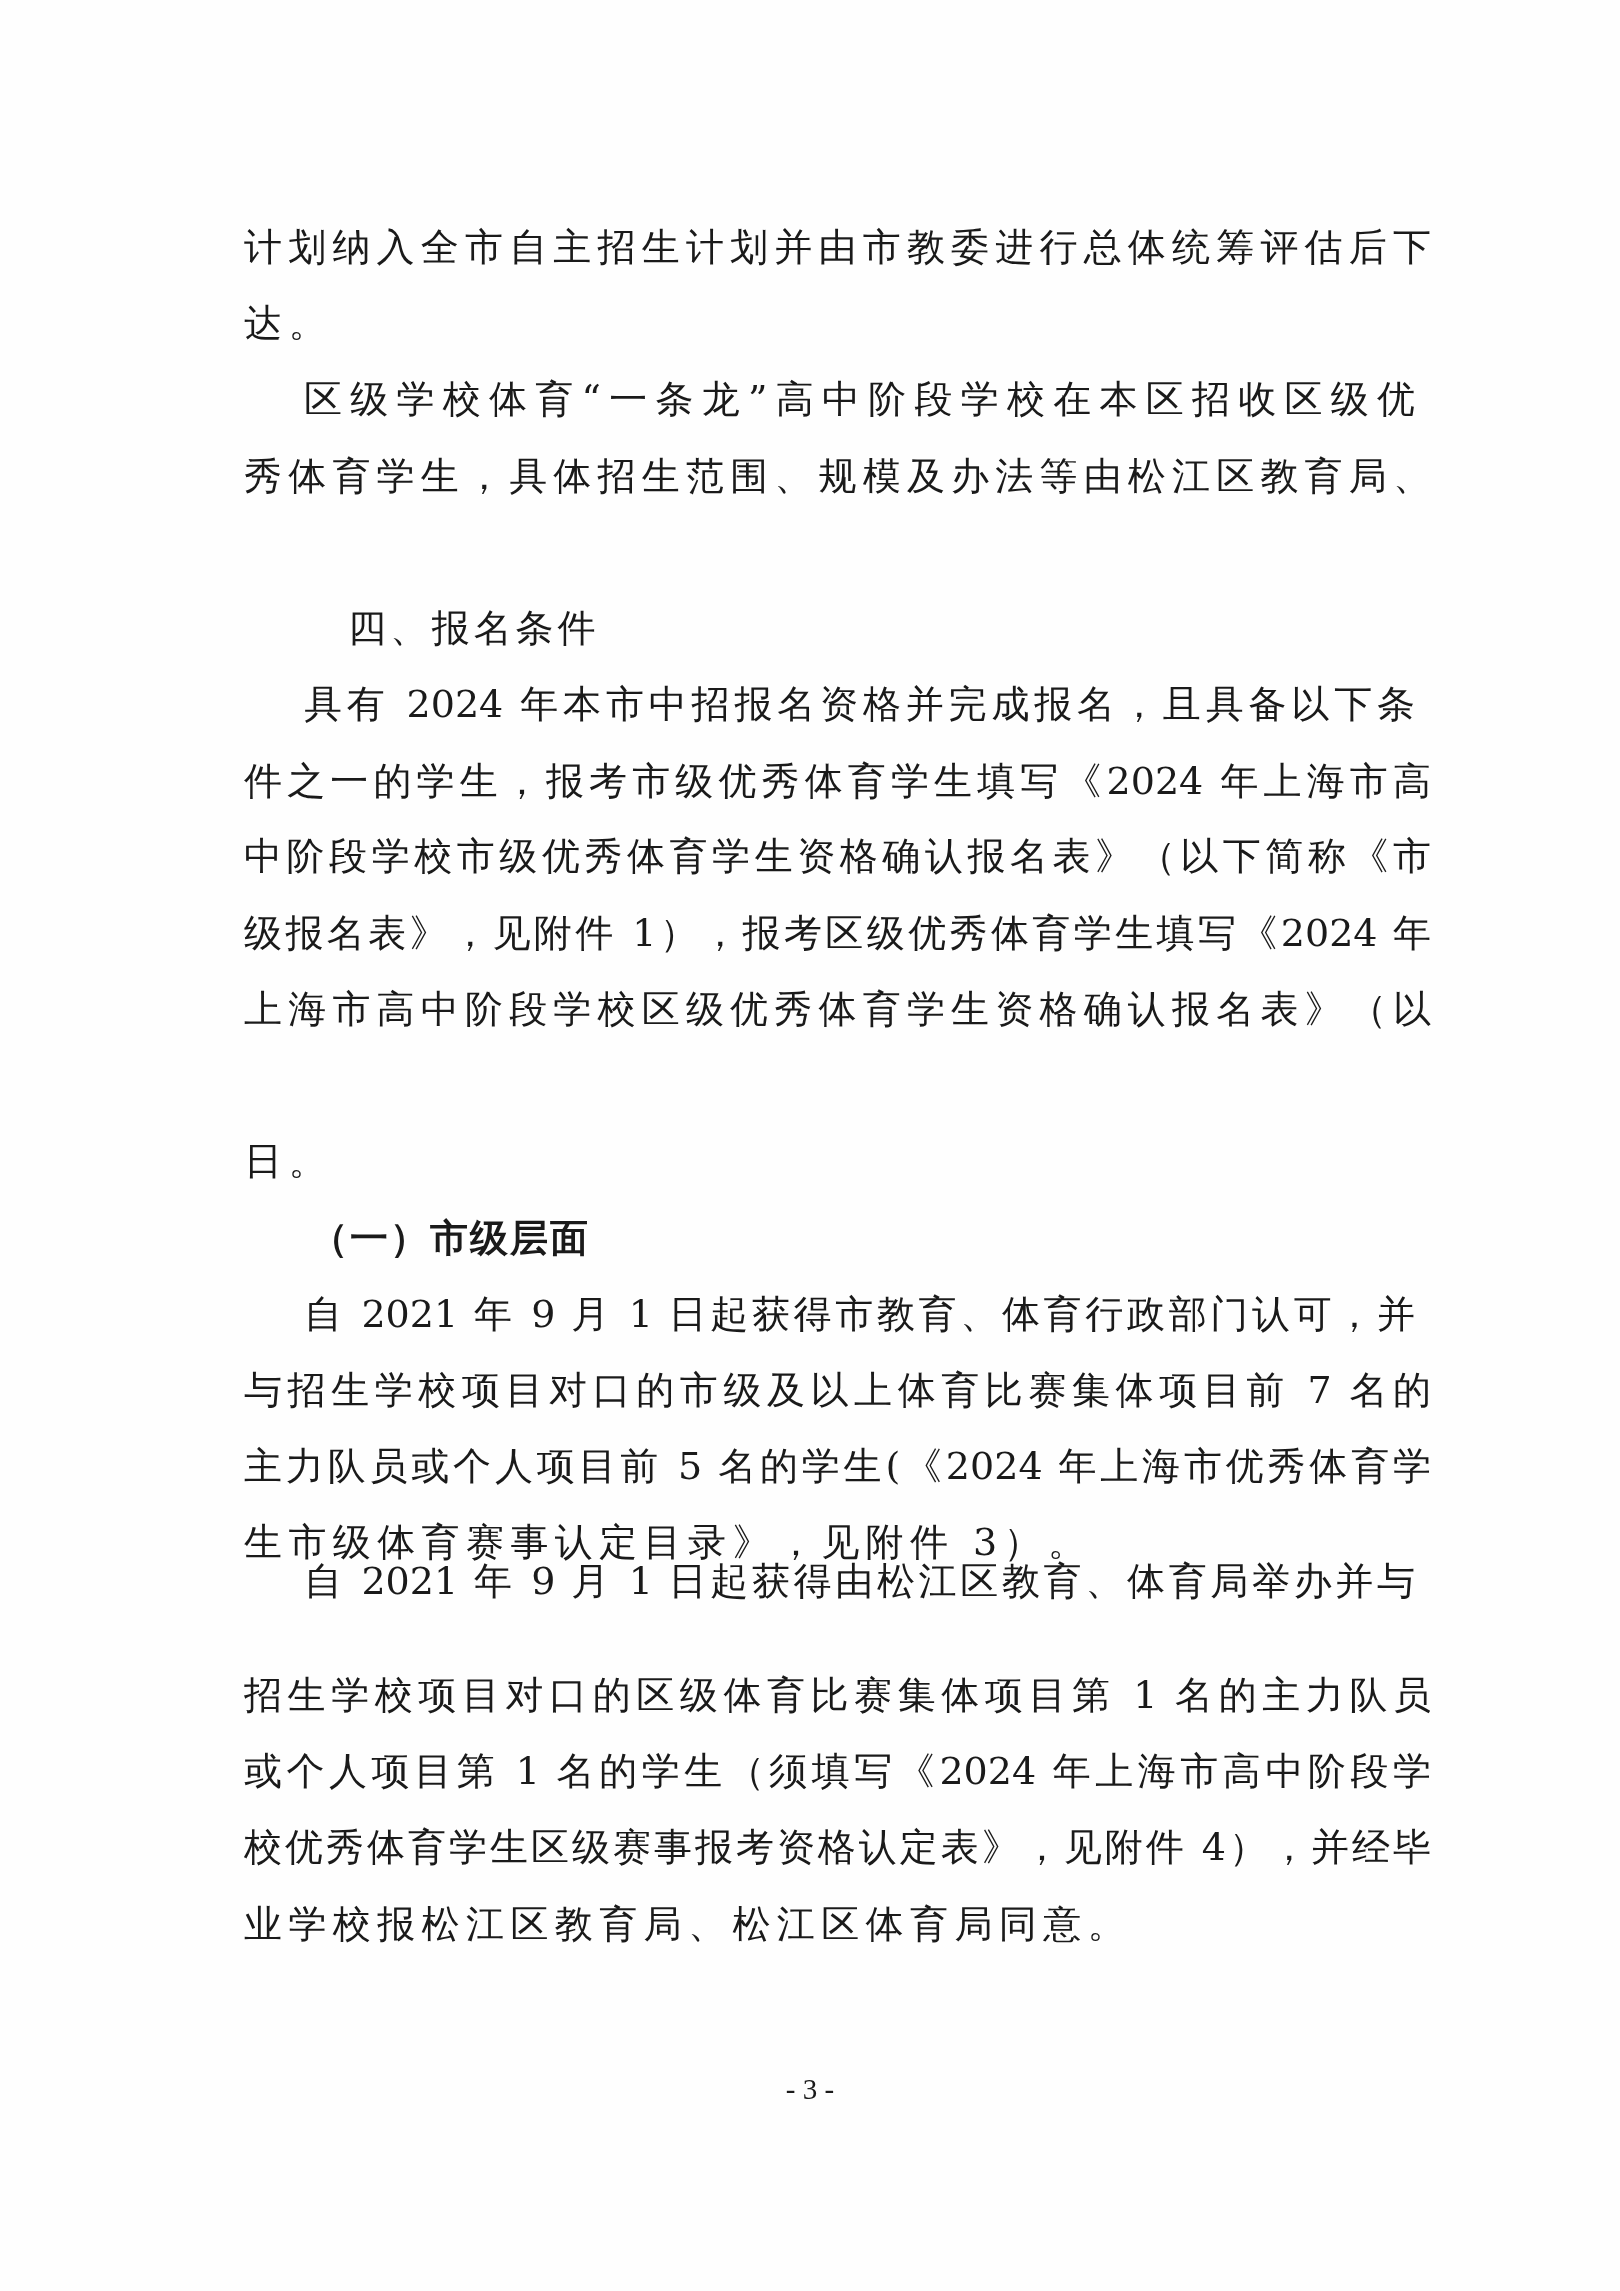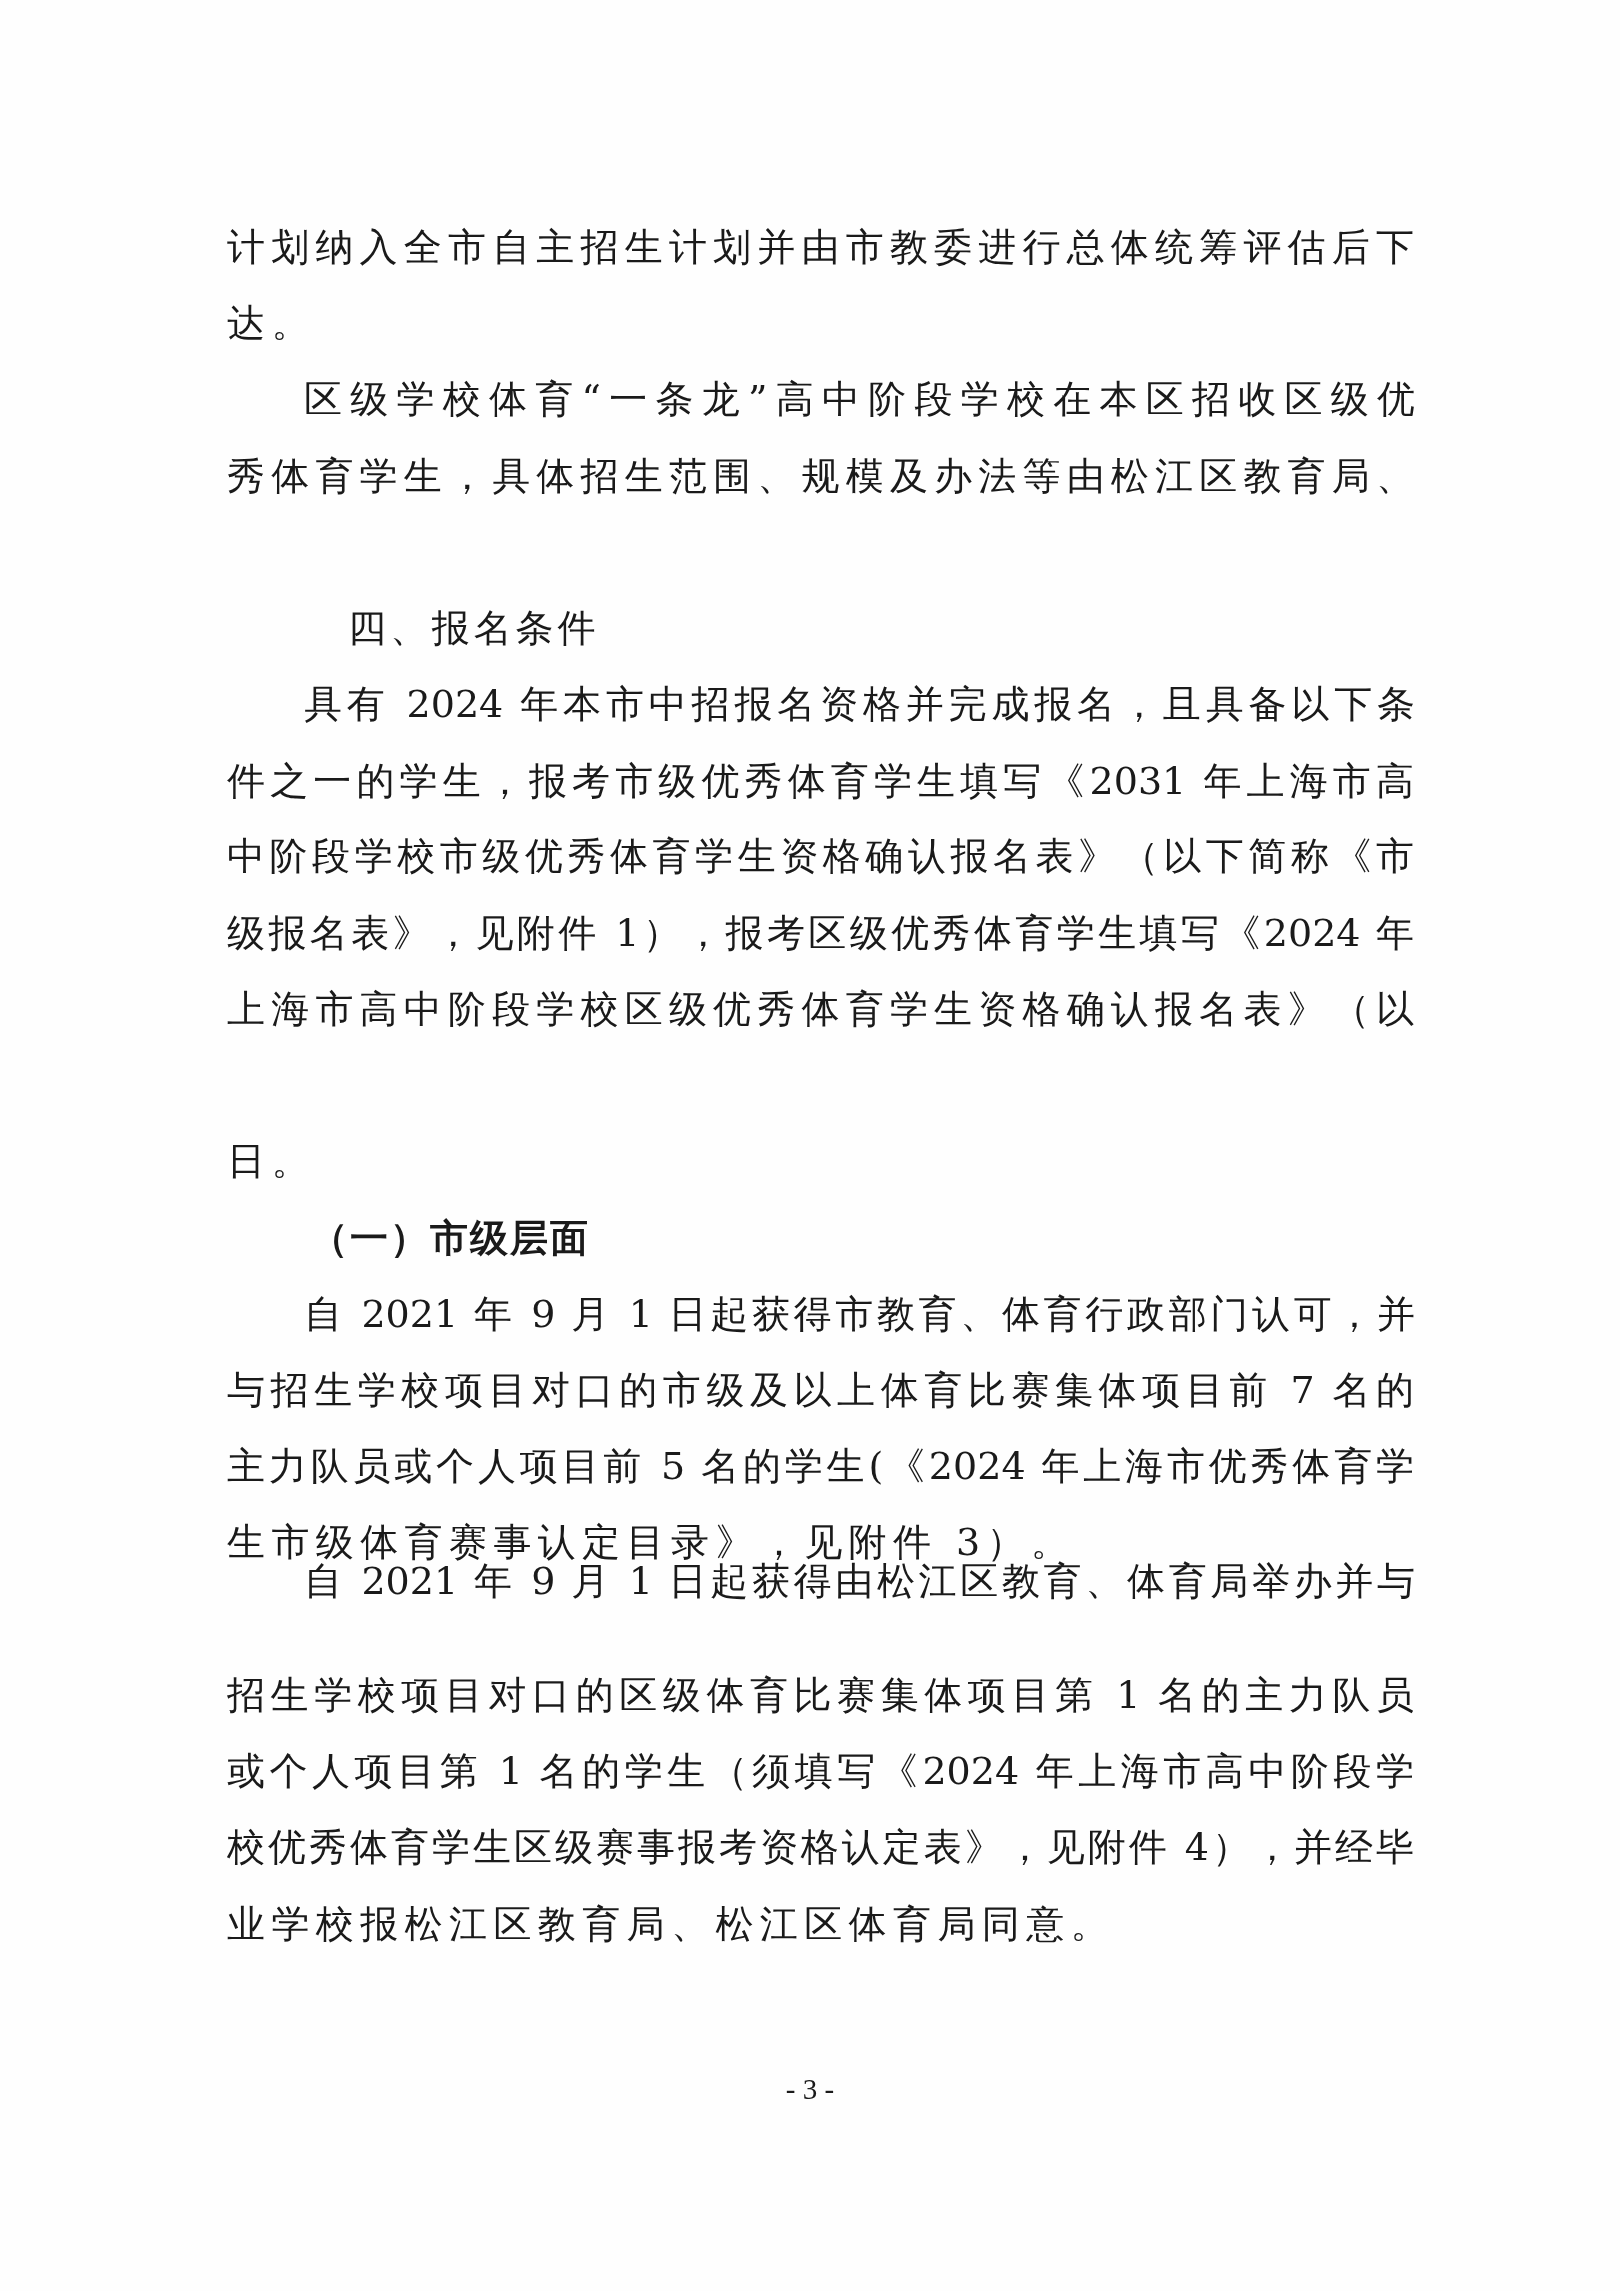--- a/index.html
+++ b/index.html
@@ -5,21 +5,21 @@
   html, body { margin: 0; padding: 0; background: #ffffff; }
   body { width: 1620px; height: 2292px; position: relative; overflow: hidden; }
   .page {
     position: absolute; left: 0; top: 0; width: 1620px; height: 2292px;
     background: #fefefe;
     font-family: "DejaVu Serif", "Liberation Serif", serif;
     color: #1a1a1a;
   }
   .line {
     position: absolute;
-    left: 227px;
+    left: 244px;
     width: 1187px;
     height: 59px;
     line-height: 59px;
     font-size: 38px;
     white-space: nowrap;
     text-align: justify;
     text-align-last: justify;
     letter-spacing: 0;
   }
   .line.last { text-align-last: left; letter-spacing: 6.4px; }
@@ -39,21 +39,21 @@
 
   <div class="line" style="top:218px">计划纳入全市自主招生计划并由市教委进行总体统筹评估后下</div>
   <div class="line last" style="top:294px">达。</div>
 
   <div class="line" style="top:447px">秀体育学生，具体招生范围、规模及办法等由松江区教育局、</div>
   <div class="line indent" style="top:370px">区级学校体育“一条龙”高中阶段学校在本区招收区级优</div>
 
   <div class="line indent heading" style="top:599px">四、报名条件</div>
 
   <div class="line indent" style="top:675px">具有 2024 年本市中招报名资格并完成报名，且具备以下条</div>
-  <div class="line" style="top:752px">件之一的学生，报考市级优秀体育学生填写《2031 年上海市高</div>
+  <div class="line" style="top:752px">件之一的学生，报考市级优秀体育学生填写《2024 年上海市高</div>
   <div class="line" style="top:827px">中阶段学校市级优秀体育学生资格确认报名表》（以下简称《市</div>
   <div class="line" style="top:904px">级报名表》，见附件 1），报考区级优秀体育学生填写《2024 年</div>
   <div class="line" style="top:980px">上海市高中阶段学校区级优秀体育学生资格确认报名表》（以</div>
   <div class="line last" style="top:1132px">日。</div>
 
   <div class="line subheading" style="top:1209px">（一）市级层面</div>
 
   <div class="line indent" style="top:1285px">自 2021 年 9 月 1 日起获得市教育、体育行政部门认可，并</div>
   <div class="line" style="top:1361px">与招生学校项目对口的市级及以上体育比赛集体项目前 7 名的</div>
   <div class="line" style="top:1437px">主力队员或个人项目前 5 名的学生(《2024 年上海市优秀体育学</div>

